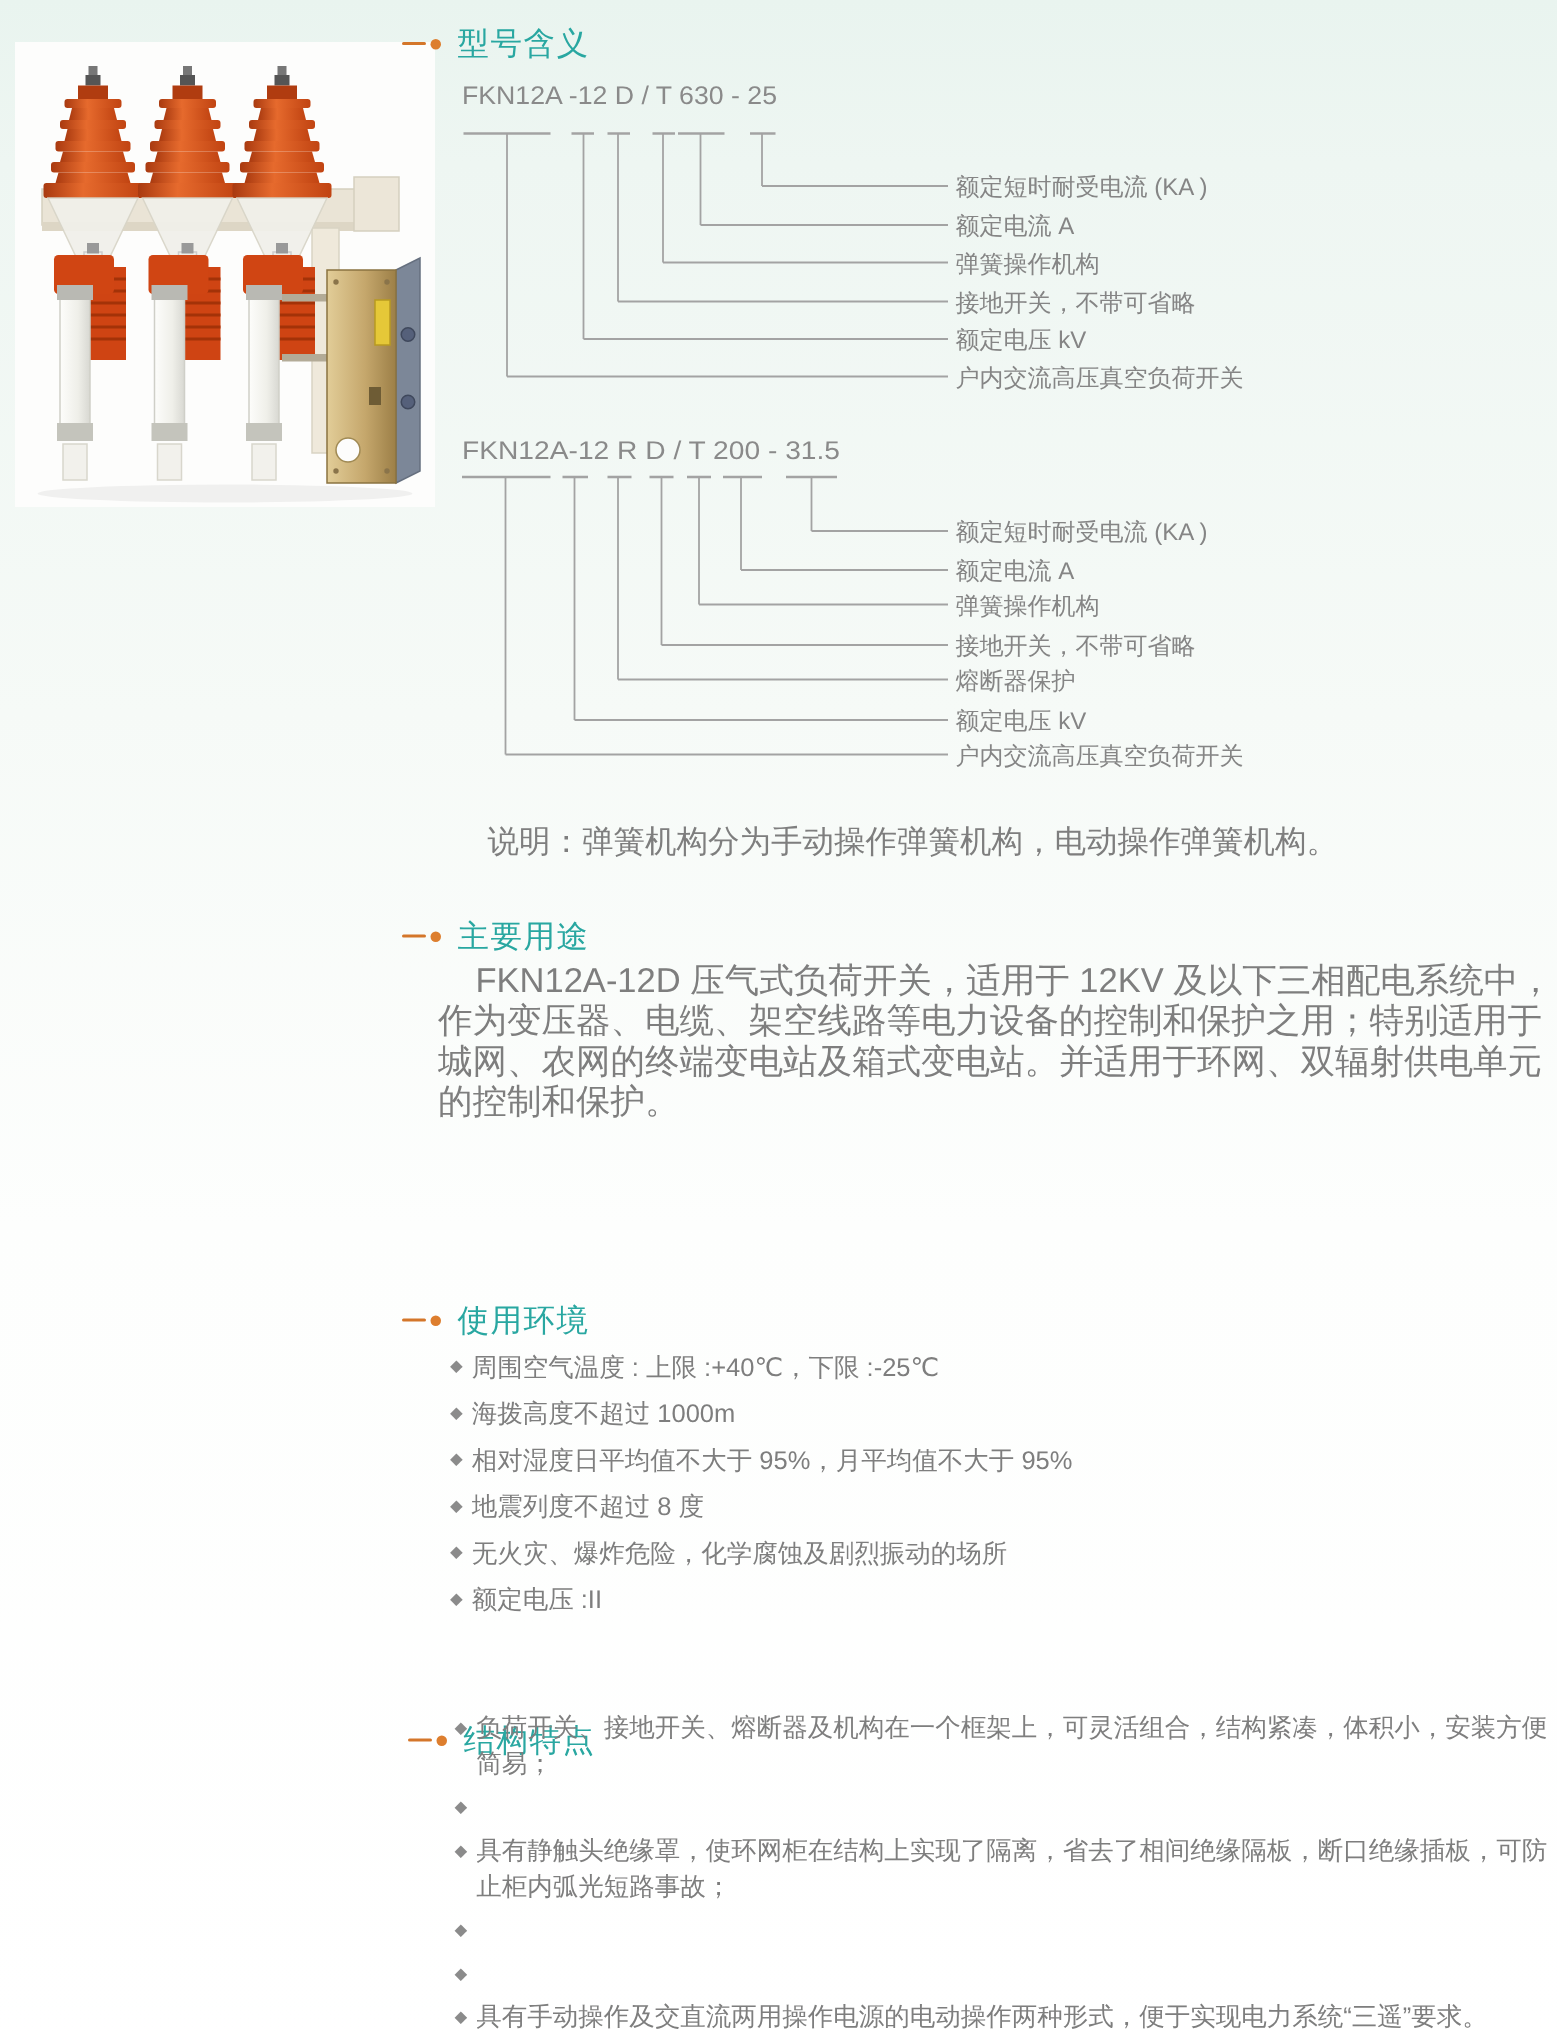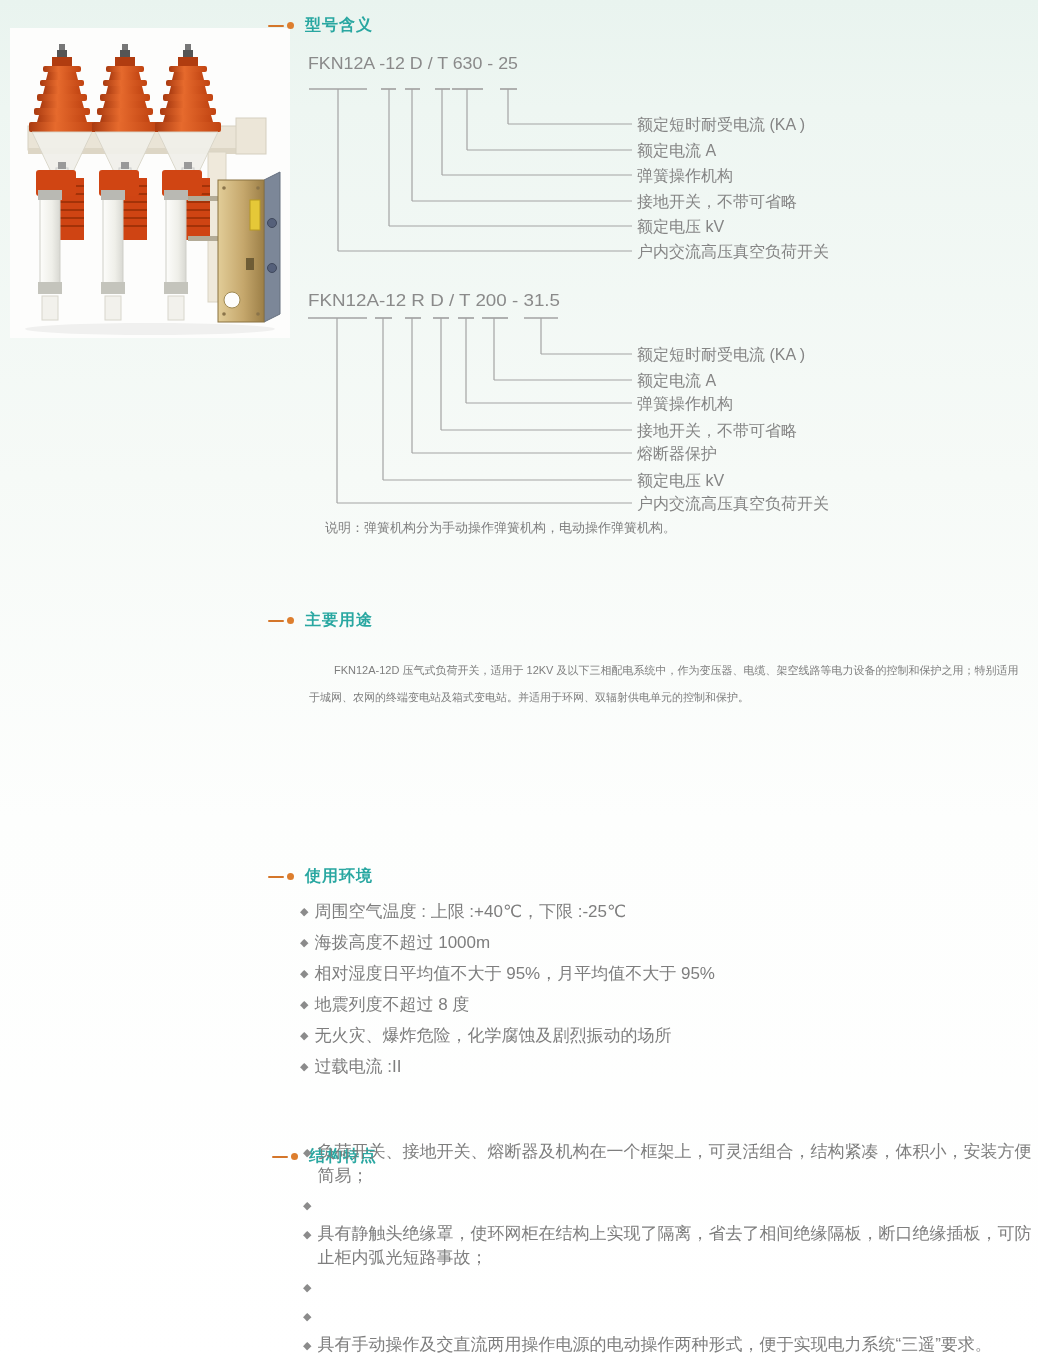--- a/index.html
+++ b/index.html
@@ -10,31 +10,31 @@
     overflow:hidden;
     background:linear-gradient(180deg,#e9f4ef 0%,#eef6f2 8%,#f6faf7 35%,#fdfefd 60%,#ffffff 100%);
     font-family:"Liberation Sans","DejaVu Sans",sans-serif;
     color:#7e7e7e;
   }
   
   .sec-heading{position:absolute;display:flex;align-items:center;}
   .hicon{display:flex;align-items:center;margin-right:11px;}
   .hicon .dash{width:16px;height:2px;background:#d4762a;border-radius:1px;}
   .hicon .dot{width:7px;height:7px;border-radius:50%;background:#dd7e2e;margin-left:3px;}
-  .sec-heading h2{margin:0;font-size:16px;font-weight:700;color:#29a7a1;letter-spacing:1px;}
+  .sec-heading h2{margin:0;font-size:21px;font-weight:400;color:#29a7a1;letter-spacing:1px;}
   
   .diagram{position:absolute;}
   .model-text{font:17px "Liberation Sans","DejaVu Sans",sans-serif;fill:#8a8a8a;}
   .label-text{font:16px "Liberation Sans","DejaVu Sans",sans-serif;fill:#858585;}
   .dline{stroke:#a3a3a3;stroke-width:1.2;fill:none;}
   .dthick{stroke-width:1.7;}
-  .note{position:absolute;left:325px;top:519px;margin:0;font-size:13px;color:#7e7e7e;}
+  .note{position:absolute;left:325px;top:547px;margin:0;font-size:21px;color:#7e7e7e;}
   
   .usage-body{position:absolute;left:292px;top:640px;width:746px;}
-  .usage-body p{margin:17px;font-size:11px;line-height:27px;text-indent:25px;color:#7e7e7e;}
+  .usage-body p{margin:0;font-size:23px;line-height:27px;text-indent:25px;color:#7e7e7e;}
   
   ul.blist{list-style:none;margin:0;padding:0;position:absolute;}
   ul.blist li{display:flex;align-items:flex-start;color:#7e7e7e;}
   .diam{flex:0 0 auto;font-size:11px;color:#8b8b8b;margin-right:6px;}
   .env-list{left:300px;top:896px;width:736px;}
   .env-list li{line-height:31px;font-size:17px;}
   .env-list .diam{line-height:31px;}
   .feat-list{left:303px;top:1140px;width:734px;}
   .feat-list li{line-height:24px;font-size:17px;margin-bottom:5px;}
   .feat-list .diam{line-height:24px;}
@@ -287,21 +287,21 @@
     <li>
         <span class="diam">◆</span>
         <span>地震列度不超过 8 度</span>
       </li>
     <li>
         <span class="diam">◆</span>
         <span>无火灾、爆炸危险，化学腐蚀及剧烈振动的场所</span>
       </li>
     <li>
         <span class="diam">◆</span>
-        <span>过载电流 :II</span>
+        <span>额定电压 :II</span>
       </li>
   </ul>
 
   <div class="sec-heading" style="left:272px;top:1106px;margin-top:40px;">
     <span class="hicon">
         <span class="dash"></span>
         <span class="dot"></span>
       </span>
     <h2>结构特点</h2>
   </div>

